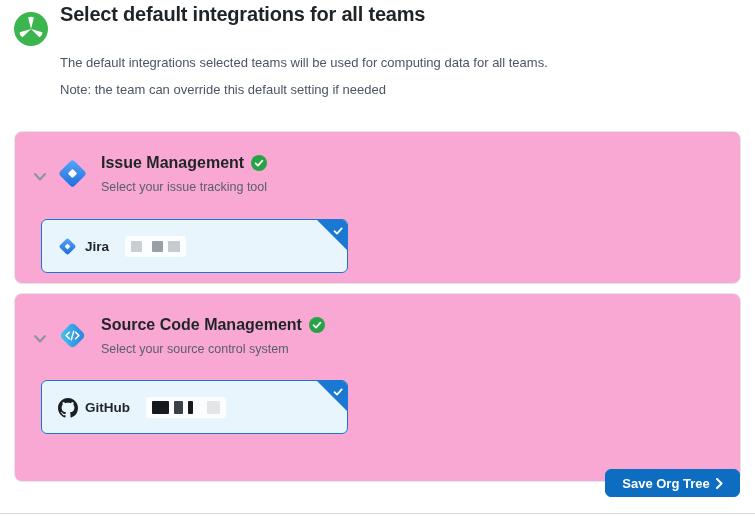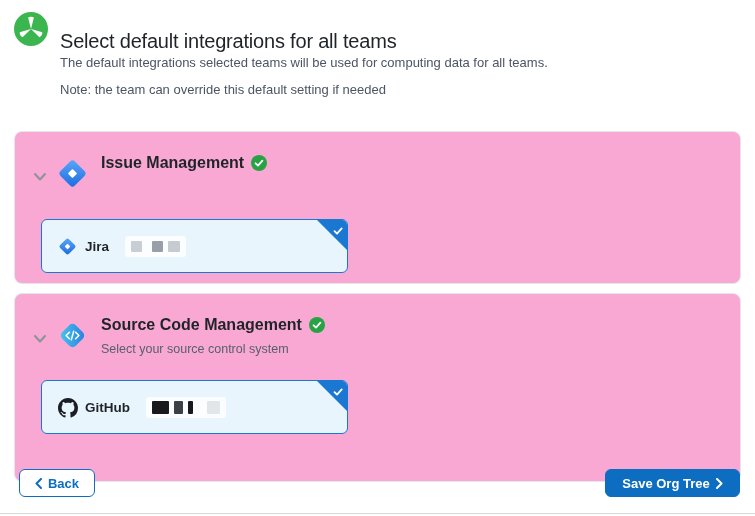--- a/index.html
+++ b/index.html
@@ -9,22 +9,22 @@
     background:#ffffff;
     position:relative;
     overflow:hidden;
     color:#24292f;
   }
   .page { position:absolute; inset:0; }
 
   
   .app-logo { position:absolute; left:14px; top:12px; width:34px; height:34px; }
   .page-title {
-    position:absolute; left:60px; top:30px;
-    font-size:20px; font-weight:400; letter-spacing:-0.2px; color:#1f2428;
+    position:absolute; left:60px; top:3px;
+    font-size:20px; font-weight:700; letter-spacing:-0.2px; color:#1f2428;
   }
   .page-desc {
     position:absolute; left:60px; font-size:13px; color:#4b5563;
   }
   .desc-1 { top:55px; }
   .desc-2 { top:82px; }
 
   
   .section {
     position:absolute; left:14px; width:727px;
@@ -140,20 +140,21 @@
     </span>
     <div class="section-title-row">
       <span class="section-title">Issue Management</span>
       <span class="status-badge">
         <svg viewBox="0 0 16 16" width="16" height="16">
           <circle cx="8" cy="8" r="8" fill="#27a346"></circle>
           <path d="M4.6 8.3 L7 10.6 L11.4 5.7" stroke="#fff" stroke-width="1.8" fill="none" stroke-linecap="round" stroke-linejoin="round"></path>
         </svg>
       </span>
     </div>
+    <div class="section-subtitle">Select your issue tracking tool</div>
 
     <div class="option-card">
       <div class="option-row">
         <span class="option-icon">
           <svg viewBox="0 0 32 32" width="19" height="19">
             <g transform="rotate(45 16 16)">
               <rect x="5.5" y="5.5" width="21" height="21" rx="3.5" fill="url(#jiraGrad)"></rect>
               <rect x="12.6" y="12.6" width="6.8" height="6.8" rx="1" fill="#ffffff"></rect>
             </g>
           </svg>
@@ -216,28 +217,20 @@
       </div>
       <span class="corner-flag"></span>
       <span class="corner-check">
         <svg viewBox="0 0 12 12" width="12" height="12">
           <path d="M2.5 6.2 L5 8.6 L9.7 3.4" stroke="#fff" stroke-width="1.8" fill="none" stroke-linecap="round" stroke-linejoin="round"></path>
         </svg>
       </span>
     </div>
   </div>
 
-  <button class="btn btn-back">
-    <span>
-      <svg width="7" height="11" viewBox="0 0 7 11">
-          <path d="M6 1 L1.5 5.5 L6 10" stroke="#0d6dc1" stroke-width="2" fill="none" stroke-linecap="round" stroke-linejoin="round"></path>
-        </svg>
-    </span>
-    <span>Back</span>
-  </button>
 
   <button class="btn btn-save">
     <span>Save Org Tree</span>
     <span>
       <svg width="7" height="11" viewBox="0 0 7 11">
           <path d="M1 1 L5.5 5.5 L1 10" stroke="#ffffff" stroke-width="2" fill="none" stroke-linecap="round" stroke-linejoin="round"></path>
         </svg>
     </span>
   </button>
 

